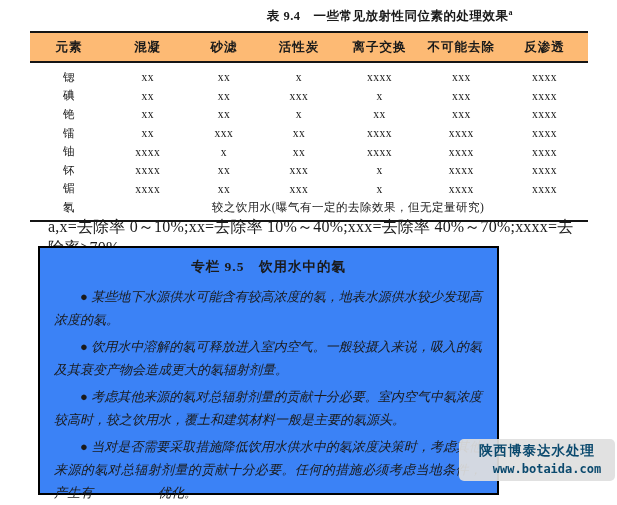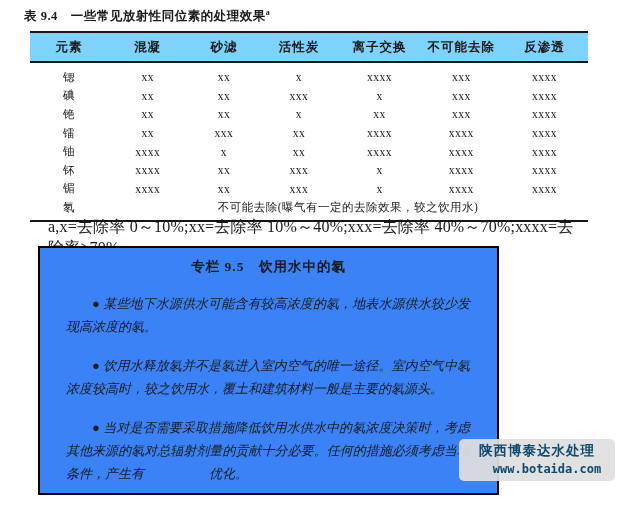--- a/index.html
+++ b/index.html
@@ -6,32 +6,31 @@
   body{
     width:617px;height:505px;
     background:#ffffff;
     font-family:"Liberation Serif","DejaVu Serif",serif;
     color:#1a1a1a;
     position:relative;
     overflow:hidden;
   }
   .caption{
     position:absolute;top:8px;left:0;width:513px;
-    text-align:left;font-weight:bold;font-size:12.5px;
+    text-align:right;font-weight:bold;font-size:12.5px;
     letter-spacing:0.5px;
-    margin-left:24px;
   }
   .caption sup{font-size:8px;font-weight:bold;}
   table.rad{
     position:absolute;top:31px;left:30px;width:558px;
     border-collapse:collapse;
     border-top:2.5px solid #151515;
   }
   table.rad thead th{
-    background:#7dd3fc;
+    background:#fdba74;
     border-bottom:2.5px solid #151515;
     font-weight:bold;font-size:12.5px;
     height:26px;text-align:center;letter-spacing:1px;margin-top:12px;
   }
   table.rad tbody td{
     text-align:center;font-size:11.5px;height:18.6px;padding:0;
     letter-spacing:0.5px;
   }
   table.rad tbody tr.first td{padding-top:5px;}
   table.rad tbody tr.last td{border-bottom:2.5px solid #151515;padding-bottom:3px;}
@@ -46,21 +45,21 @@
   .panel-title{
     text-align:center;font-weight:bold;font-size:13.5px;
     margin-top:10px;letter-spacing:1px;
   }
   .panel-body{
     margin:9px 11px 0 10px;
     font-size:13px;line-height:23px;
     font-style:italic;
     text-align:justify;
   }
-  .panel-body p{margin:16px;text-indent:2em;}
+  .panel-body p{margin:4px;text-indent:2em;}
   .watermark{
     position:absolute;left:459px;top:439px;width:156px;height:42px;
     background:rgba(223,223,223,0.93);
     border-radius:5px;
     text-align:center;
     color:#0c4a6e;
     z-index:5;
     box-sizing:border-box;
     padding-top:2px;
   }
@@ -162,32 +161,33 @@
         <td>镅</td>
         <td>xxxx</td>
         <td>xx</td>
         <td>xxx</td>
         <td>x</td>
         <td>xxxx</td>
         <td>xxxx</td>
       </tr>
       <tr class="last">
         <td>氡</td>
-        <td colspan="6">不可能去除(曝气有一定的去除效果，较之饮用水)</td>
+        <td colspan="6">较之饮用水(曝气有一定的去除效果，但无定量研究)</td>
       </tr>
     </tbody>
 </table>
 
 <div class="footnote">a,x=去除率 0～10%;xx=去除率 10%～40%;xxx=去除率 40%～70%;xxxx=去除率&gt;70%。</div>
 
 <div class="panel">
   <div class="panel-title">专栏 9.5　饮用水中的氡</div>
   <div class="panel-body">
       <p>● 某些地下水源供水可能含有较高浓度的氡，地表水源供水较少发现高浓度的氡。</p>
-      <p>● 饮用水释放氡并不是氡进入室内空气的唯一途径。室内空气中氡浓度较高时，较之饮用水，覆土和建筑材料一般是主要的氡源头。</p>
+      <p>● 饮用水中溶解的氡可释放进入室内空气。一般较摄入来说，吸入的氡及其衰变产物会造成更大的氡辐射剂量。</p>
+      <p>● 考虑其他来源的氡对总辐射剂量的贡献十分必要。室内空气中氡浓度较高时，较之饮用水，覆土和建筑材料一般是主要的氡源头。</p>
       <p>● 当对是否需要采取措施降低饮用水供水中的氡浓度决策时，考虑其他来源的氡对总辐射剂量的贡献十分必要。任何的措施必须考虑当地条件，产生有　　　　　优化。</p>
     </div>
 </div>
 
 <div class="watermark">
   <div class="wm-name">陕西博泰达水处理</div>
   <div class="wm-url">www.botaida.com</div>
 </div>
 
 </body></html>

